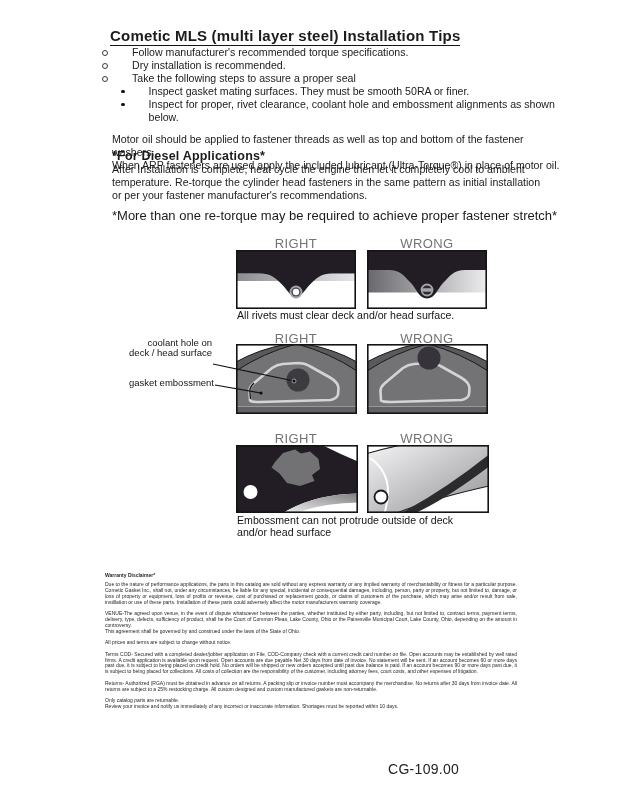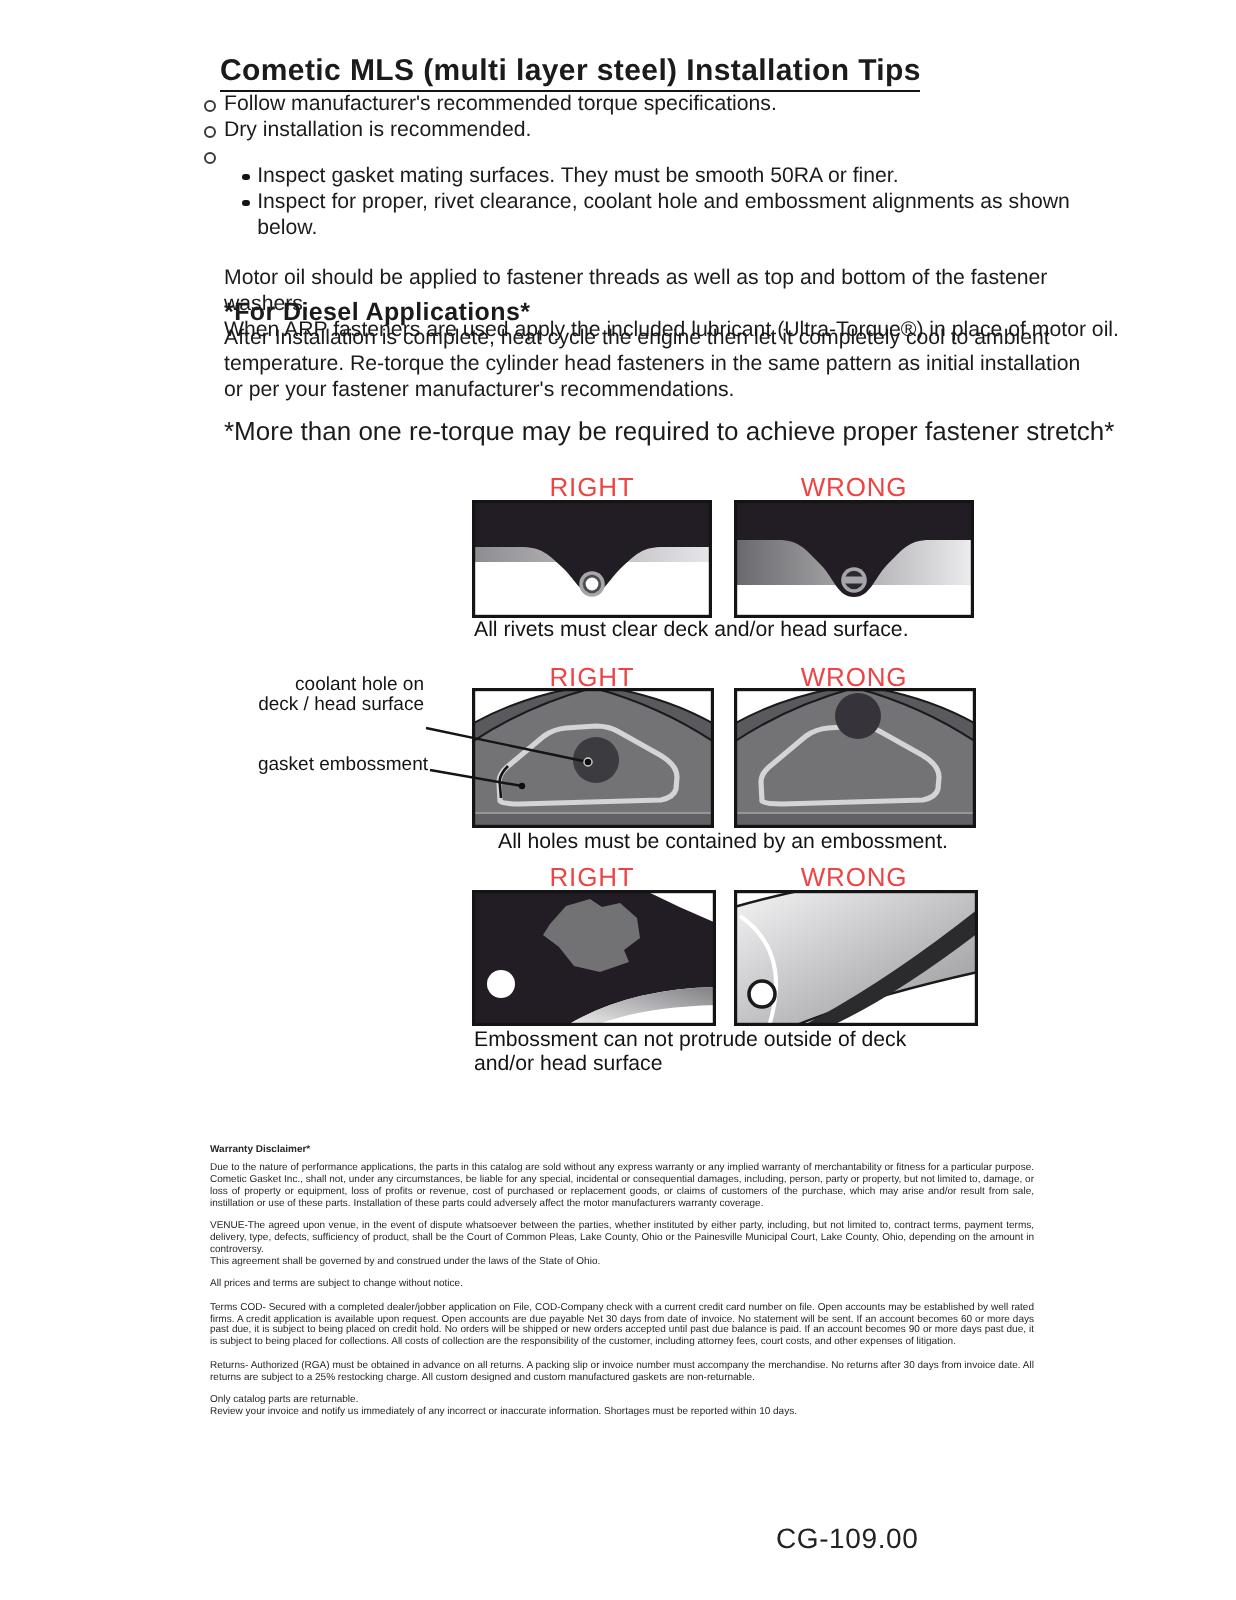--- a/index.html
+++ b/index.html
@@ -9,38 +9,38 @@
     font-family:"Liberation Sans", sans-serif; color:#1b1b1d;
   }
   .abs { position:absolute; }
 
   .doc-title {
     left:110px; top:27px; font-size:15px; font-weight:700;
     letter-spacing:0.2px; border-bottom:1.6px solid #141414; padding-bottom:1px;
   }
 
   .tips { left:102px; top:46px; width:460px; }
-  .tip { display:flex; font-size:10.6px; line-height:13px; }
+  .tip { display:flex; font-size:10.6px; line-height:13px;gap:20px; }
   .tip .b-circle {
     flex:none; width:4px; height:4px; border:1px solid #3a3a3c; border-radius:50%;
     margin:4px 4px 0 0;
   }
   .tip.sub { margin-left:19px; }
   .tip .b-dot {
     flex:none; width:3.6px; height:3.6px; background:#141414; border-radius:50%;
     margin:4.5px 4px 0 0;
   }
 
   .sec-heading { left:112px; top:117px; font-size:12.5px; font-weight:700; letter-spacing:0.2px;margin-top:32px; }
   .body-para { font-size:10.6px; line-height:13.2px; white-space:pre-line; width:450px; }
   .p1 { left:112px; top:133px; }
   .p2 { left:112px; top:163px; }
   .note { left:112px; top:208px; font-size:13px; }
 
-  .dlabel { width:120px; text-align:center; font-size:13px; letter-spacing:0.4px; color:#ef4444; }
+  .dlabel { width:120px; text-align:center; font-size:13px; letter-spacing:0.4px; color:#737373; }
   .cap { font-size:10.6px; line-height:11.5px; color:#141416; white-space:pre-line; }
   .cap-center { width:251px; text-align:center; }
 
   .callout { font-size:9.5px; line-height:10.2px; text-align:right; white-space:pre-line; color:#141416; }
 
   .legal { left:105px; top:572px; width:412px; color:#262628; }
   .legal h4 { margin:0 0 4px 0; font-size:5px; font-weight:700; }
   .legal p  { margin:0 0 5.5px 0; font-size:5px; line-height:5.9px; text-align:justify; white-space:pre-line; }
 
   .doc-num { left:388px; top:761px; font-size:14px; letter-spacing:0.3px; color:#222; }
@@ -56,20 +56,21 @@
     <div class="tip">
       <span class="b-circle"></span>
       <span>Follow manufacturer's recommended torque specifications.</span>
     </div>
     <div class="tip">
       <span class="b-circle"></span>
       <span>Dry installation is recommended.</span>
     </div>
     <div class="tip">
       <span class="b-circle"></span>
+      <span>Take the following steps to assure a proper seal</span>
     </div>
     <div class="tip sub">
       <span class="b-dot"></span>
       <span>Inspect gasket mating surfaces.  They must be smooth 50RA or finer.</span>
     </div>
     <div class="tip sub">
       <span class="b-dot"></span>
       <span>Inspect for proper, rivet clearance, coolant hole and embossment alignments as shown below.</span>
     </div>
   </div>
@@ -153,21 +154,20 @@
     <rect x="0.8" y="0.8" width="119.4" height="68.4" fill="none" stroke="#141414" stroke-width="1.6"></rect>
   </svg>
 
   <svg class="abs" style="left:100px; top:330px; pointer-events:none;" width="400" height="100" viewBox="0 0 400 100">
     <line x1="113" y1="34" x2="194" y2="51" stroke="#141414" stroke-width="1.2"></line>
     <circle cx="194" cy="51" r="2" fill="#0e0e0e" stroke="#cfcfcf" stroke-width="0.7"></circle>
     <line x1="115" y1="55" x2="161" y2="63" stroke="#141414" stroke-width="1.2"></line>
     <circle cx="161" cy="63" r="1.6" fill="#0e0e0e"></circle>
   </svg>
 
-  <div class="abs cap cap-center" style="left:236px; top:416px;">All holes must be contained by an embossment.</div>
 
   <div class="abs dlabel" style="left:236px; top:431px;">RIGHT</div>
   <div class="abs dlabel" style="left:367px; top:431px;">WRONG</div>
 
   <svg class="abs" style="left:236px; top:445px;" width="122" height="68" viewBox="0 0 122 68">
     <defs>
       <linearGradient id="gb3" x1="0" y1="1" x2="1" y2="0">
         <stop offset="0" stop-color="#efefef"></stop>
           <stop offset="1" stop-color="#808084"></stop>
       </linearGradient>

